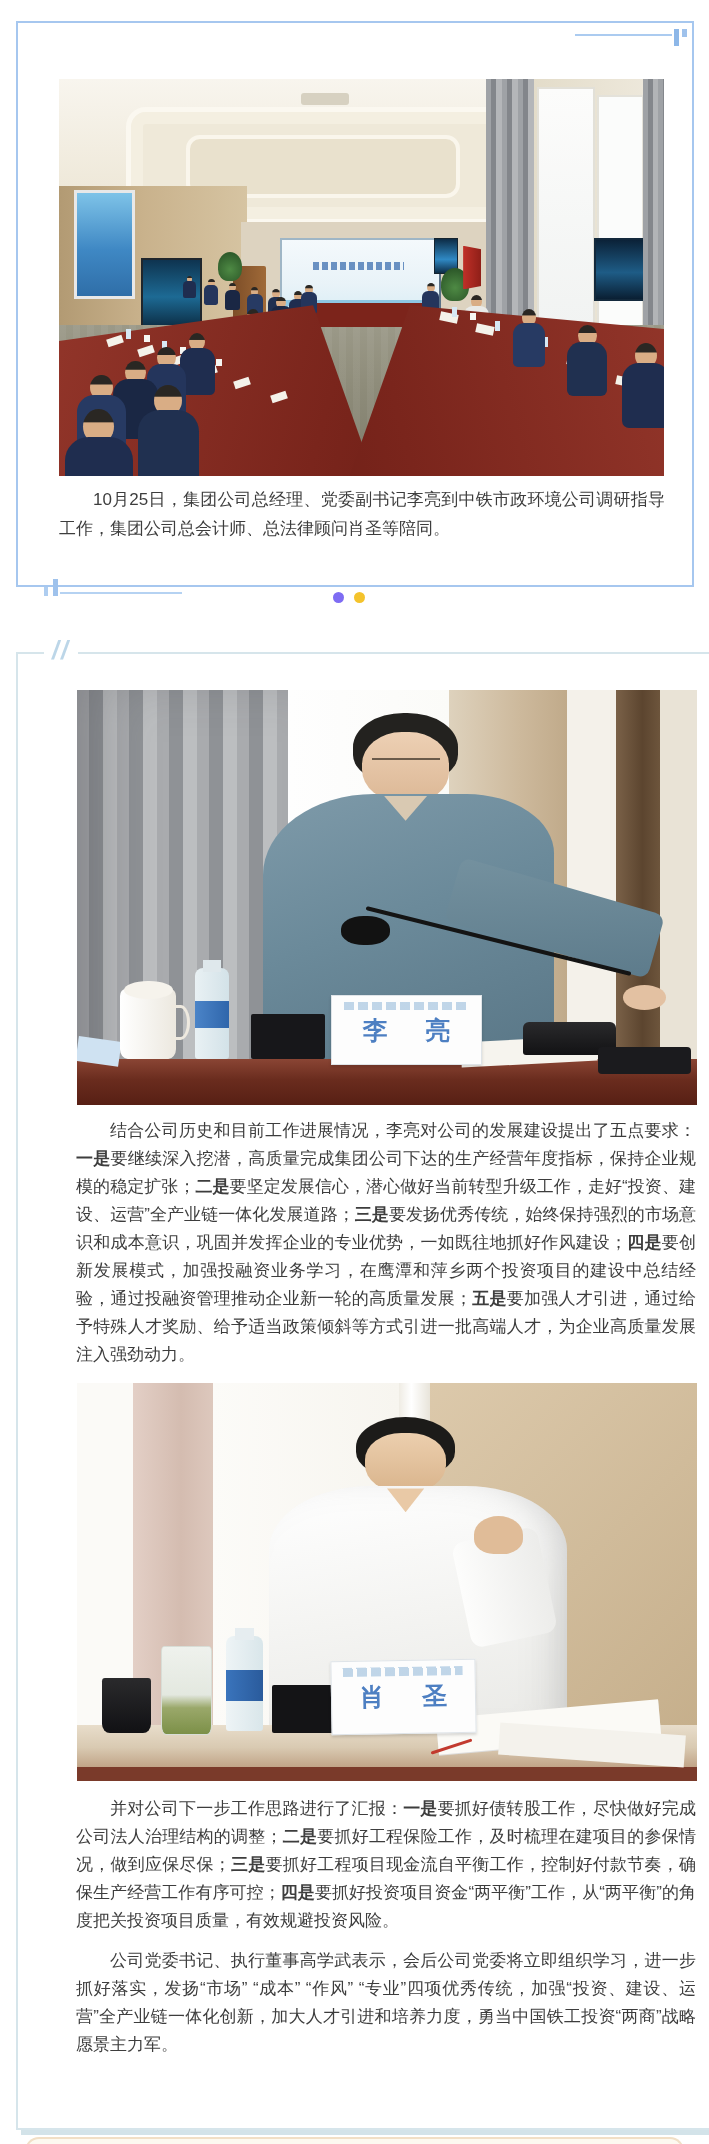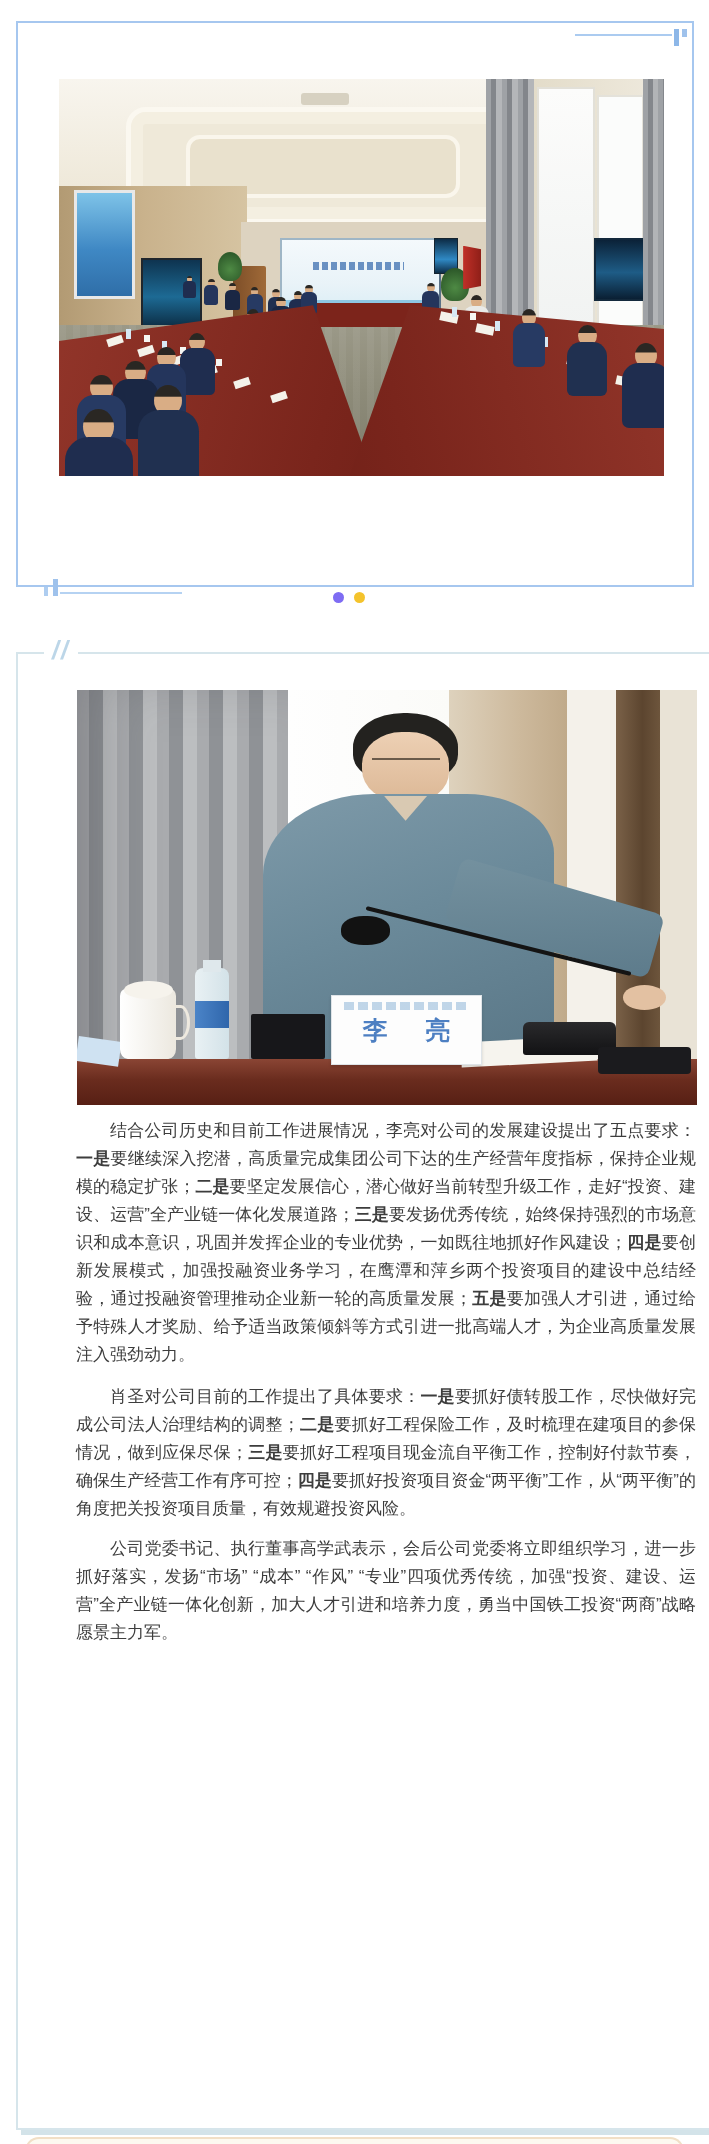--- a/index.html
+++ b/index.html
@@ -283,20 +283,21 @@
           <div class="pperson" style="left: 84%; top: 62%; width: 40.3px; height: 71.3px;">
             <i style="left:10.881000000000002px;top:0;width:18.538000000000004px;height:20.956000000000003px;border-radius:50%;background:linear-gradient(180deg,#2a2723 36%,#d9ad85 40%)"></i>
             <i style="left:0;top:16.926000000000002px;width:40.300000000000004px;height:54.373999999999995px;border-radius:14.105px 14.105px 6.045000000000001px 6.045000000000001px;background:#203050"></i>
           </div>
           <div class="pperson" style="left: 93%; top: 66.5%; width: 48.1px; height: 85.1px;">
             <i style="left:12.987000000000002px;top:0;width:22.126px;height:25.012px;border-radius:50%;background:linear-gradient(180deg,#2a2723 36%,#d9ad85 40%)"></i>
             <i style="left:0;top:20.201999999999998px;width:48.1px;height:64.89800000000001px;border-radius:16.835px 16.835px 7.215px 7.215px;background:#1f2d4f"></i>
           </div>
         </div>
     </figure>
+    <p class="caption">10月25日，集团公司总经理、党委副书记李亮到中铁市政环境公司调研指导工作，集团公司总会计师、总法律顾问肖圣等陪同。</p>
     <div class="deco-bl">
       <i class="s2"></i>
       <i class="b2"></i>
       <i class="l2"></i>
     </div>
   </section>
 
   <div class="dots">
     <span class="dot dot-purple"></span>
     <span class="dot dot-yellow"></span>
@@ -337,21 +338,49 @@
       <i class="ply p2-michead"></i>
       <i class="ply p2-micneck"></i>
       <i class="ply p2-micbase"></i>
       <i class="ply p2-phone"></i>
     </figure>
 
     <div class="para-host-a" id="para-host-a">
         <p class="para"><span>结合公司历史和目前工作进展情况，李亮对公司的发展建设提出了五点要求：</span><span class="b">一是</span><span>要继续深入挖潜，高质量完成集团公司下达的生产经营年度指标，保持企业规模的稳定扩张；</span><span class="b">二是</span><span>要坚定发展信心，潜心做好当前转型升级工作，走好“投资、建设、运营”全产业链一体化发展道路；</span><span class="b">三是</span><span>要发扬优秀传统，始终保持强烈的市场意识和成本意识，巩固并发挥企业的专业优势，一如既往地抓好作风建设；</span><span class="b">四是</span><span>要创新发展模式，加强投融资业务学习，在鹰潭和萍乡两个投资项目的建设中总结经验，通过投融资管理推动企业新一轮的高质量发展；</span><span class="b">五是</span><span>要加强人才引进，通过给予特殊人才奖励、给予适当政策倾斜等方式引进一批高端人才，为企业高质量发展注入强劲动力。</span></p>
       </div>
 
+    <figure class="photo-flow photo-xiaosheng">
+      <i class="ply p3-left"></i>
+      <i class="ply p3-pink"></i>
+      <i class="ply p3-mid"></i>
+      <i class="ply p3-col"></i>
+      <i class="ply p3-wall"></i>
+      <i class="ply p3-hair"></i>
+      <i class="ply p3-face"></i>
+      <i class="ply p3-shirt"></i>
+      <i class="ply p3-vneck"></i>
+      <i class="ply p3-arm"></i>
+      <i class="ply p3-hand"></i>
+      <i class="ply p3-desk"></i>
+      <i class="ply p3-edge"></i>
+      <i class="ply p3-papers"></i>
+      <i class="ply p3-papers2"></i>
+      <i class="ply p3-pen"></i>
+      <i class="ply p3-cupblack"></i>
+      <i class="ply p3-teacup"></i>
+      <i class="ply p3-bottle"></i>
+      <i class="ply p3-bcap"></i>
+      <i class="ply p3-blabel"></i>
+      <i class="ply p3-box"></i>
+      <div class="nameplate p3-nameplate">
+        <i class="np-head"></i>
+        <span class="np-text">肖　圣</span>
+      </div>
+    </figure>
 
     <div class="para-host-b" id="para-host-b">
-        <p class="para"><span>肖圣对公司目前的工作提出了具体要求：</span><span class="b">一是</span><span>要抓好债转股工作，尽快做好完成公司法人治理结构的调整；</span><span class="b">二是</span><span>要抓好工程保险工作，及时梳理在建项目的参保情况，做到应保尽保；</span><span class="b">三是</span><span>要抓好工程项目现金流自平衡工作，控制好付款节奏，确保生产经营工作有序可控；</span><span class="b">四是</span><span>要抓好投资项目资金“两平衡”工作，从“两平衡”的角度把关投资项目质量，有效规避投资风险。</span></p>
+        <p class="para"><span>并对公司下一步工作思路进行了汇报：</span><span class="b">一是</span><span>要抓好债转股工作，尽快做好完成公司法人治理结构的调整；</span><span class="b">二是</span><span>要抓好工程保险工作，及时梳理在建项目的参保情况，做到应保尽保；</span><span class="b">三是</span><span>要抓好工程项目现金流自平衡工作，控制好付款节奏，确保生产经营工作有序可控；</span><span class="b">四是</span><span>要抓好投资项目资金“两平衡”工作，从“两平衡”的角度把关投资项目质量，有效规避投资风险。</span></p>
         <p class="para"><span>公司党委书记、执行董事高学武表示，会后公司党委将立即组织学习，进一步抓好落实，发扬“市场” “成本” “作风” “专业”四项优秀传统，加强“投资、建设、运营”全产业链一体化创新，加大人才引进和培养力度，勇当中国铁工投资“两商”战略愿景主力军。</span></p>
       </div>
   </section>
 
   <div class="next-card"></div>
 </div>
 
 </body></html>

